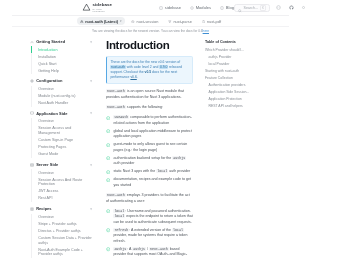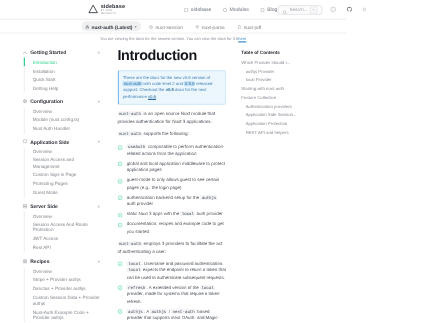--- a/index.html
+++ b/index.html
@@ -3,21 +3,21 @@
 <meta charset="utf-8">
 <style>
   * { box-sizing: border-box; margin: 0; padding: 0; }
   html, body {
     width: 344px; height: 258px;
     font-family: "Liberation Sans", sans-serif;
     background: #ffffff;
     color: #1f2328;
     overflow: hidden;
   }
-  .page { width: 277px; height: 258px; position: relative; display: flex; flex-direction: column; }
+  .page { width: 277px; height: 258px; position: relative; display: flex; flex-direction: column; margin-left: 12px; }
 
   
   .topbar {
     height: 16px; flex: 0 0 16px;
     border-bottom: 1px solid #f0f0f2;
     display: flex; align-items: center;
     padding: 0 7px;
     background: #fff;
   }
   .logo { display: flex; align-items: center; gap: 1.5px; margin-left: 63px; }

